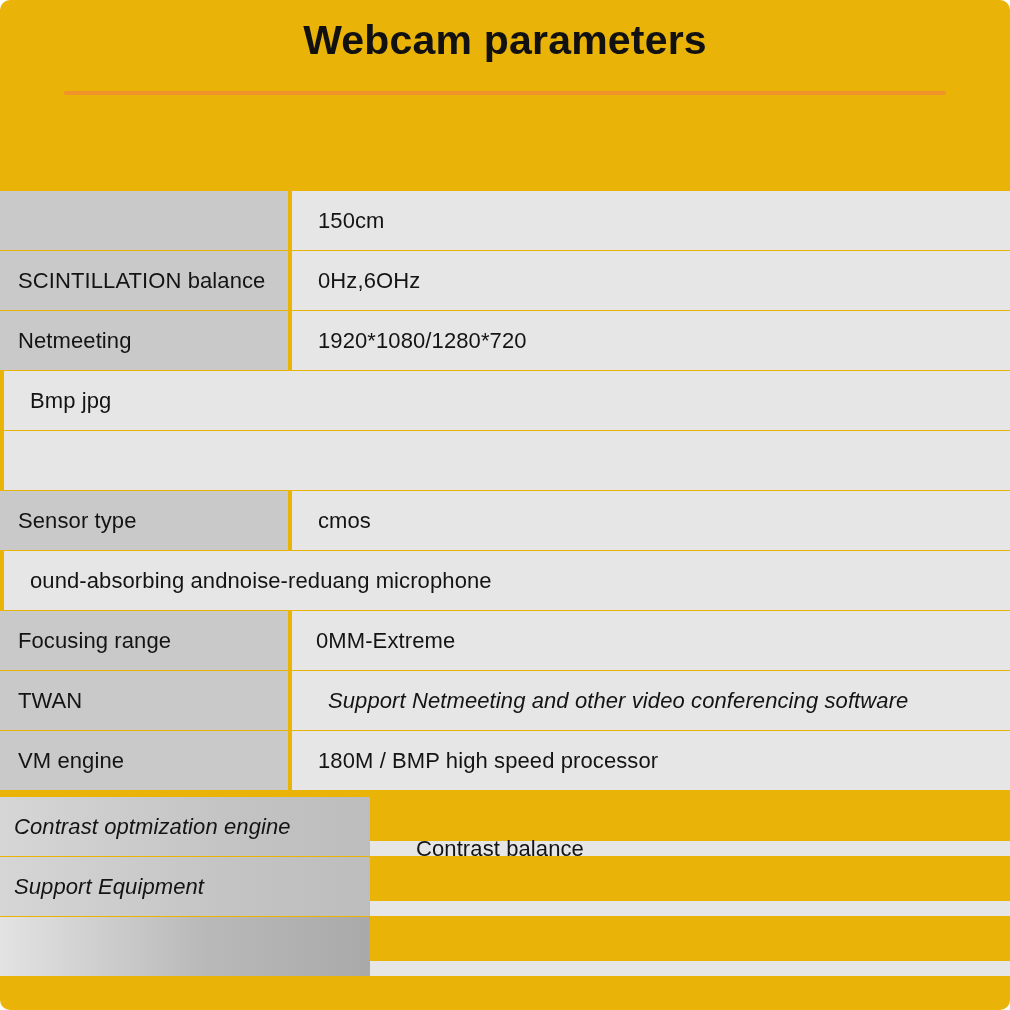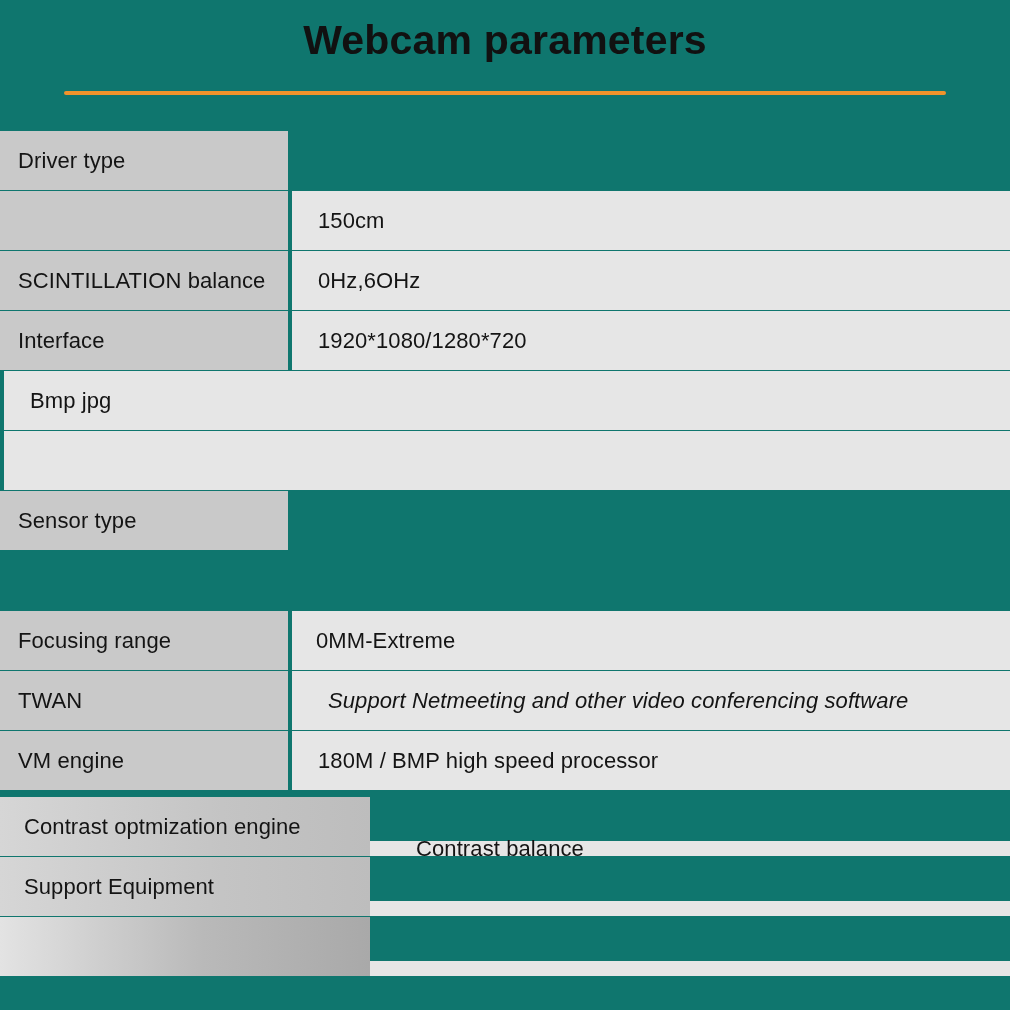--- a/index.html
+++ b/index.html
@@ -11,22 +11,23 @@
     width: 1010px;
     height: 1010px;
     font-family: "Liberation Sans", sans-serif;
     color: #1a1a1a;
     overflow: hidden;
   }
   .page {
     position: relative;
     width: 1010px;
     height: 1010px;
-    background: #0f766e;
+    background: #eab308;
     box-sizing: border-box;
+    border-radius: 10px;
   }
   .title {
     text-align: center;
     font-size: 41px;
     font-weight: bold;
     letter-spacing: 0.2px;
     color: #111111;
     padding-top: 18px;
     line-height: 1.1;
   }
@@ -72,21 +73,22 @@
     font-size: 22px;
     color: #141414;
     letter-spacing: 0.1px;
     margin-left: 4px;
   }
   
   .row.wide .cell-label {
     width: 370px;
     flex: 0 0 370px;
     background: linear-gradient(to right, #d6d6d6 0%, #c4c4c4 60%, #bdbdbd 100%);
-    padding-left: 24px;
+    padding-left: 14px;
+    font-style: italic;
   }
   .row.wide .cell-value {
     background: #e6e6e6;
     margin-left: 0px;
     padding-left: 46px;
     margin-top: 44px;
   }
   .row.wide.grad .cell-label {
     background: linear-gradient(to right, #e3e3e3 0%, #b9b9b9 55%, #a9a9a9 100%);
   }
@@ -101,51 +103,52 @@
 
   <div class="title">Webcam parameters</div>
 
   <div class="rule-wrap">
     <div class="rule"></div>
   </div>
 
   <div class="table">
 
     <div class="row">
-      <div class="cell-label">Driver type</div>
     </div>
 
     <div class="row">
       <div class="cell-label"></div>
       <div class="cell-value">150cm</div>
     </div>
 
     <div class="row">
       <div class="cell-label">SCINTILLATION balance</div>
       <div class="cell-value">0Hz,6OHz</div>
     </div>
 
     <div class="row">
-      <div class="cell-label">Interface</div>
+      <div class="cell-label">Netmeeting</div>
       <div class="cell-value">1920*1080/1280*720</div>
     </div>
 
     <div class="row">
       <div class="cell-value">Bmp jpg</div>
     </div>
 
     <div class="row">
       <div class="cell-value"></div>
     </div>
 
     <div class="row">
       <div class="cell-label">Sensor type</div>
+      <div class="cell-value">cmos</div>
     </div>
 
     <div class="row">
+      <div class="cell-value">ound-absorbing andnoise-reduang microphone</div>
     </div>
 
     <div class="row">
       <div class="cell-label">Focusing range</div>
       <div class="cell-value val-indent-1">0MM-Extreme</div>
     </div>
 
     <div class="row">
       <div class="cell-label">TWAN</div>
       <div class="cell-value val-indent-2">Support Netmeeting and other video conferencing software</div>

